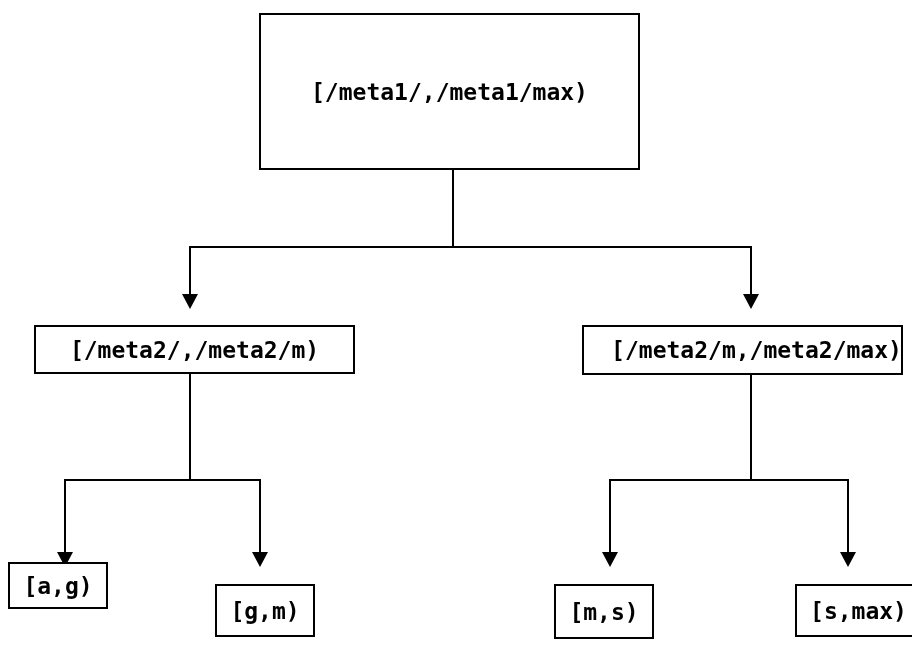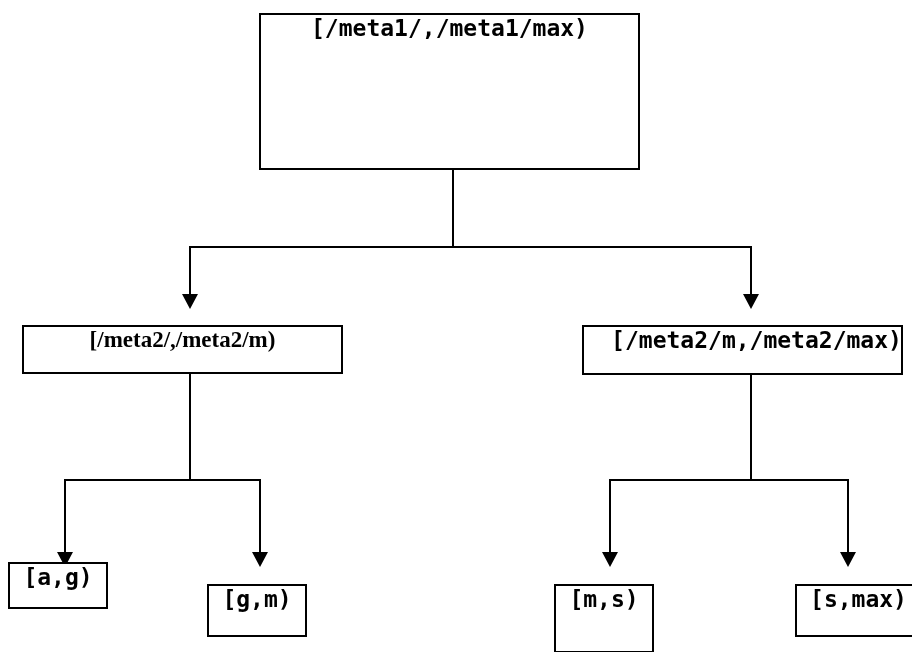--- a/index.html
+++ b/index.html
@@ -14,21 +14,21 @@
     background: #ffffff;
     overflow: hidden;
     font-family: "DejaVu Sans Mono", "Liberation Mono", monospace;
   }
   .node {
     position: absolute;
     box-sizing: border-box;
     border: 2px solid #000000;
     background: #ffffff;
     display: flex;
-    align-items: flex-start;
+    align-items: center;
     justify-content: center;
     font-size: 23px;
     font-weight: bold;
     color: #000000;
     white-space: nowrap;
   }
   .line {
     position: absolute;
     background: #000000;
   }
@@ -36,25 +36,25 @@
     position: absolute;
     width: 0;
     height: 0;
     border-left: 8px solid transparent;
     border-right: 8px solid transparent;
     border-top: 15px solid #000000;
   }
 
   
   #node-root      { left: 259px; top: 13px;  width: 381px; height: 157px; }
-  #node-left      { left: 22px;  top: 325px; width: 321px; height: 49px; font-family: Liberation Serif, serif; }
+  #node-left      { left: 34px;  top: 325px; width: 321px; height: 49px; }
   #node-right     { left: 582px; top: 325px; width: 321px; height: 50px; padding-left: 28px; }
   #node-leaf-ag   { left: 8px;   top: 562px; width: 100px; height: 47px; }
-  #node-leaf-gm   { left: 207px; top: 584px; width: 100px; height: 53px; }
-  #node-leaf-ms   { left: 554px; top: 584px; width: 100px; height: 69px; }
+  #node-leaf-gm   { left: 215px; top: 584px; width: 100px; height: 53px; }
+  #node-leaf-ms   { left: 554px; top: 584px; width: 100px; height: 55px; }
   #node-leaf-smax { left: 778px; top: 584px; width: 127px; height: 53px; margin-left: 17px; }
 
   
   #root-stem        { left: 452px; top: 170px; width: 2px;   height: 78px; }
   #branch-level1    { left: 189px; top: 246px; width: 563px; height: 2px; }
   #drop-left        { left: 189px; top: 246px; width: 2px;   height: 48px; }
   #drop-right       { left: 750px; top: 246px; width: 2px;   height: 48px; }
   #arrow-left       { left: 182px; top: 294px; }
   #arrow-right      { left: 743px; top: 294px; }
 

